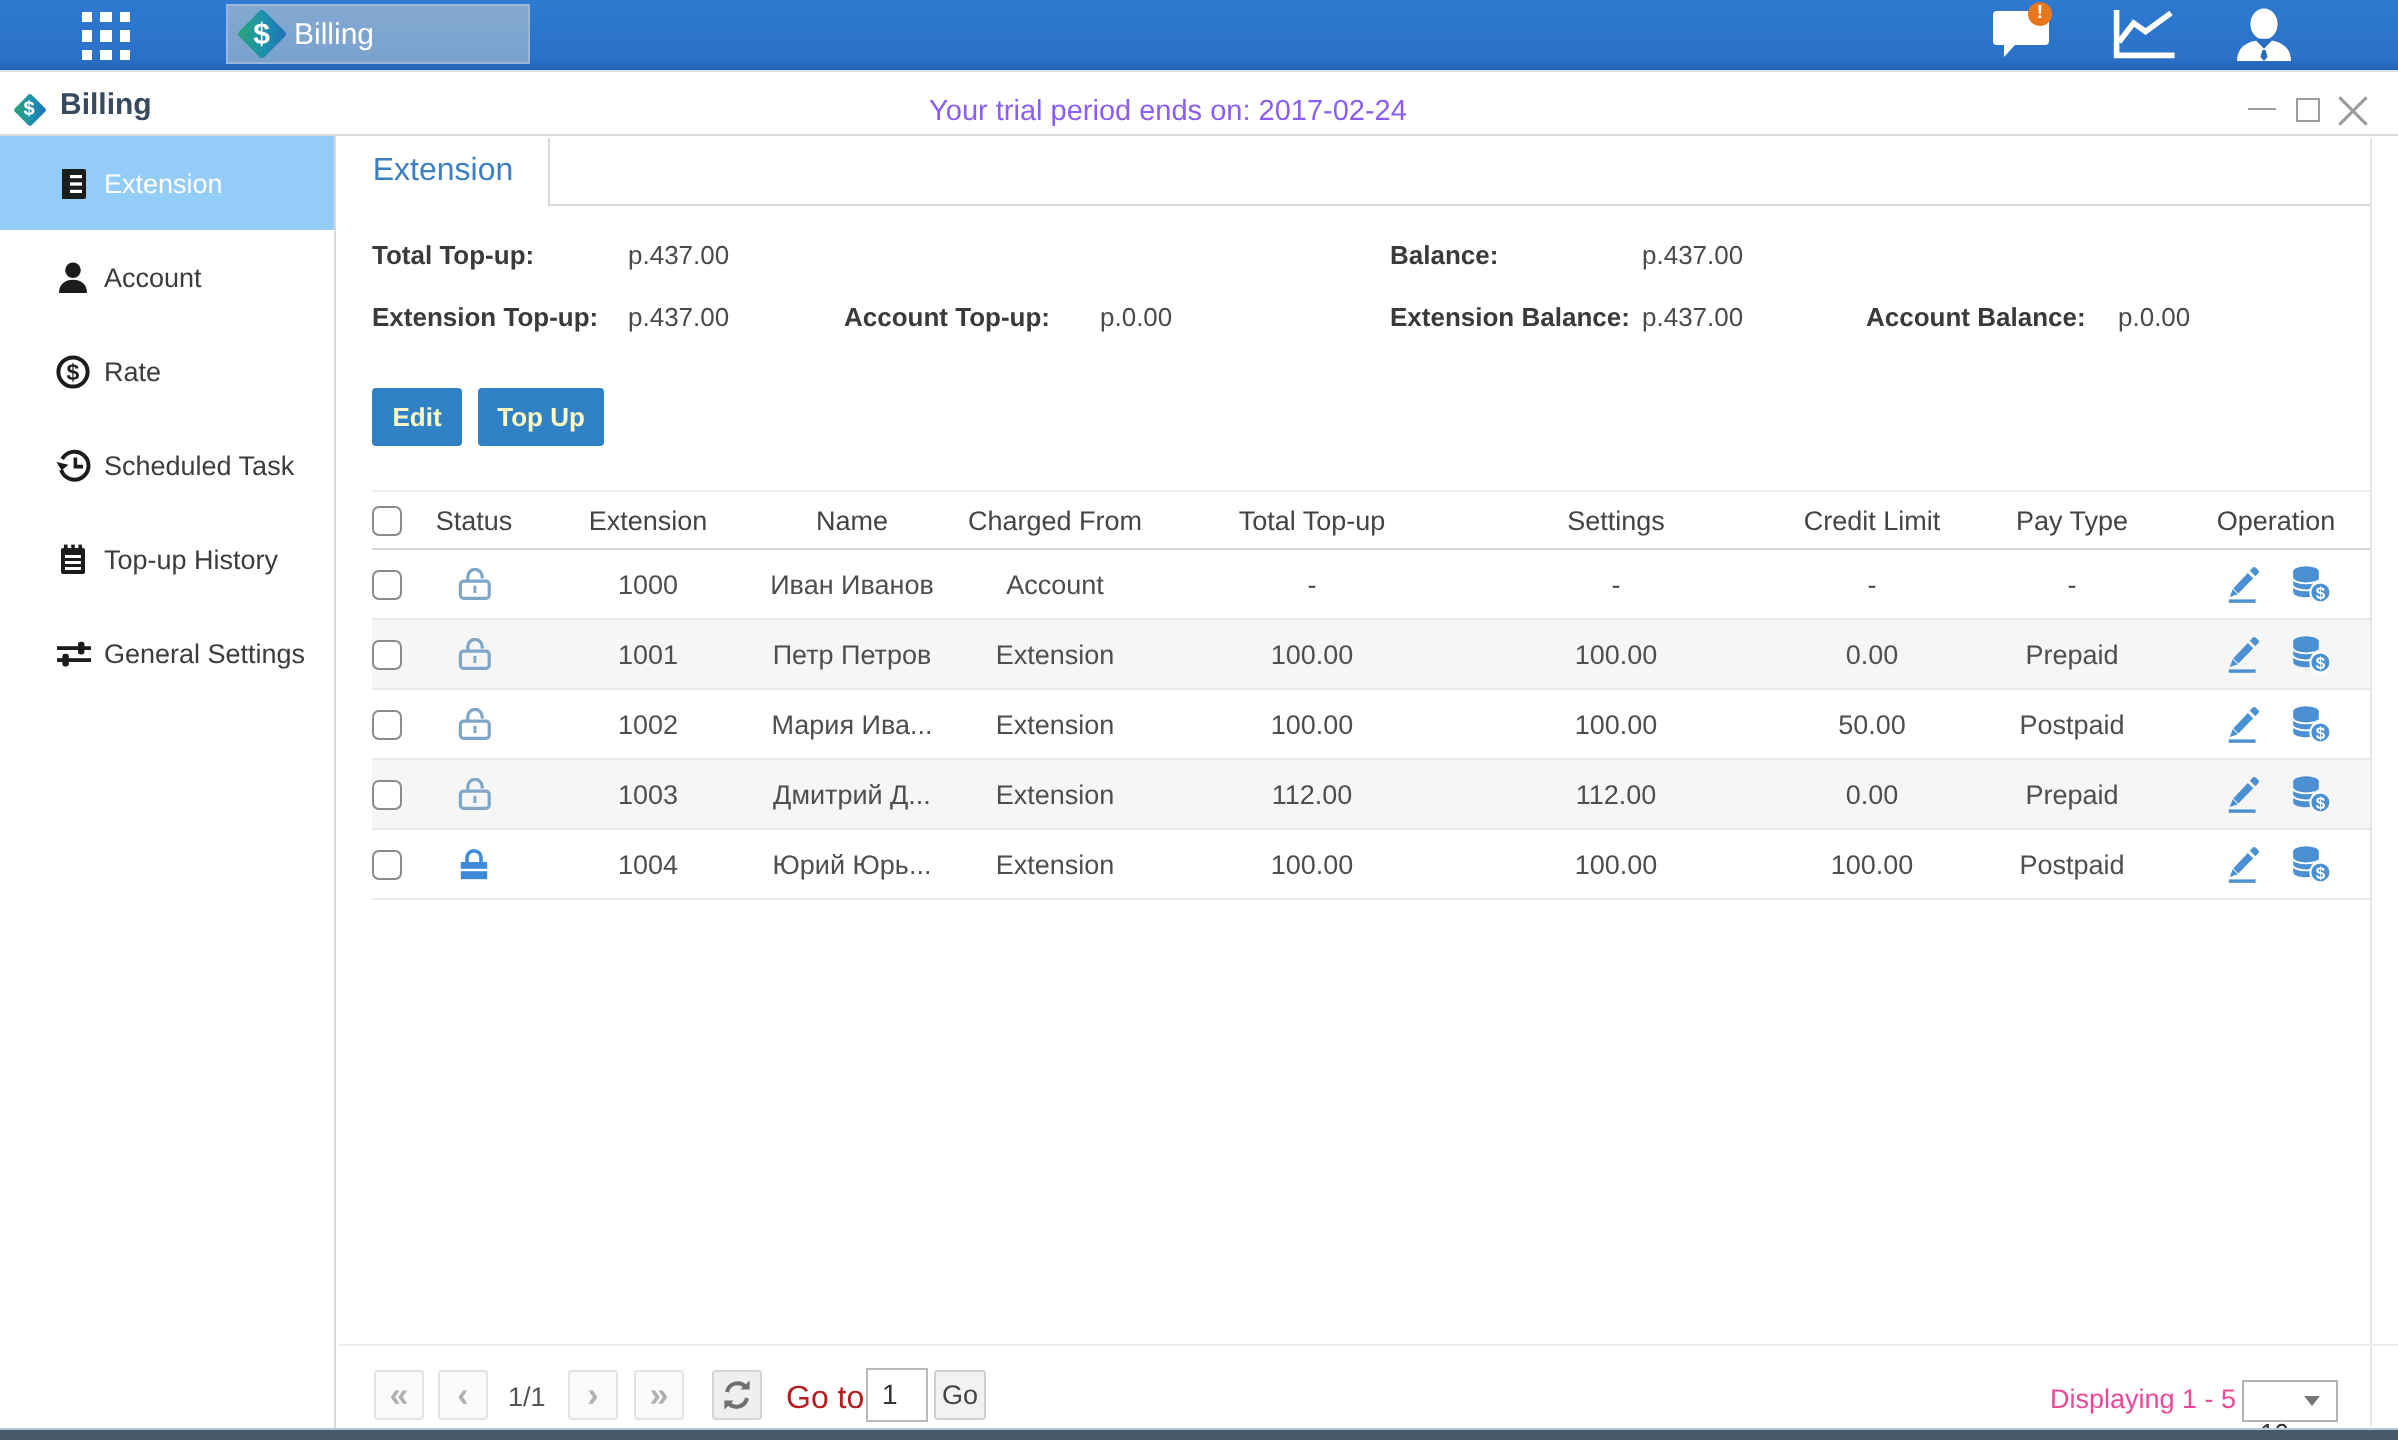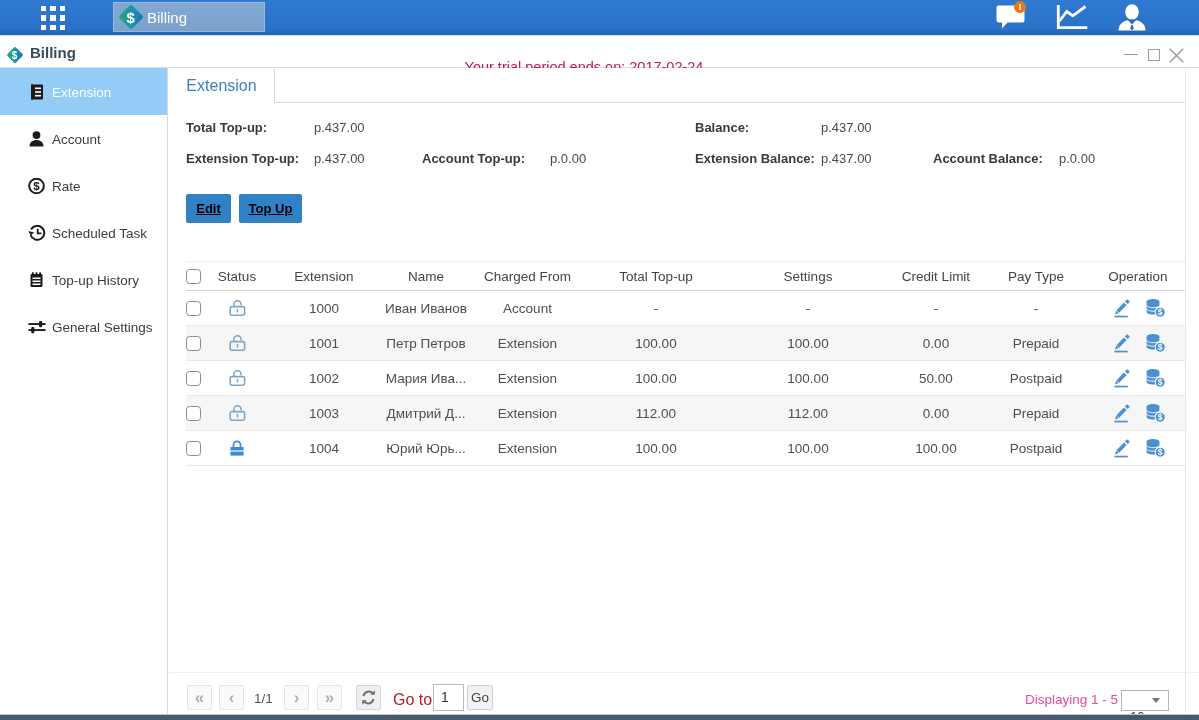--- a/index.html
+++ b/index.html
@@ -17,40 +17,40 @@
 .diamond span { transform:rotate(-45deg); color:#fff; font-weight:bold; }
 #taskitem .diamond { left:8px; top:5px; width:18px; height:18px; border-radius:2px; }
 #taskitem .diamond span { font-size:15px; }
 .topicon { position:absolute; top:0; }
 
 #titlebar { position:absolute; left:0; top:35px; width:1199px; height:33px; background:#fff;
   border-top:1px solid #d7e2ee; border-bottom:1px solid #dcdcdc; }
 #titlebar .diamond { left:9px; top:12.5px; width:12px; height:12px; border-radius:1.5px; }
 #titlebar .diamond span { font-size:10px; }
 #wtitle { position:absolute; left:30px; top:8px; font-size:15px; font-weight:bold; color:#374a5e; }
-#trial { position:absolute; left:0; width:1168px; top:23px; text-align:center; font-size:14.5px; color:#be185d; }
+#trial { position:absolute; left:0; width:1168px; top:12px; text-align:center; font-size:14.5px; color:#8b5cf6; }
 #wctl { position:absolute; right:14px; top:0; height:33px; }
 
 #sidebar { position:absolute; left:0; top:68px; width:168px; height:646px; background:#fff; border-right:1px solid #dadada; }
 .mitem { position:relative; height:47px; color:#3c3c3c; font-size:13.5px; }
 .mitem .lbl { position:absolute; left:52px; top:50%; transform:translateY(-50%); white-space:nowrap; }
 .mitem .ic { position:absolute; left:28px; top:50%; transform:translateY(-50%); width:17px; height:17px; }
 .mitem.sel { background:#92ccf7; color:#fff; }
 
 #content { position:absolute; left:169px; top:68px; width:1030px; height:646px; background:#fff; }
 #tabstrip { position:absolute; left:0; top:0; width:1030px; height:35px; }
 #tabline { position:absolute; left:106px; right:14px; top:34px; height:1px; background:#d9d9d9; }
 #activetab { position:absolute; left:0; top:1px; width:106px; height:34px; background:#fff;
   border-right:1px solid #d9d9d9; color:#3c80c4; font-size:16px; text-align:center; line-height:33px; }
 .lab { position:absolute; font-weight:bold; font-size:13px; color:#3a3a3a; white-space:nowrap; }
 .val { position:absolute; font-size:13px; color:#4a4a4a; white-space:nowrap; }
-.btn { position:absolute; top:126px; height:29px; background:#3181c7; color:#000000; font-size:13px;
-  border-radius:2px; text-align:center; line-height:29px; font-weight:bold;text-decoration:underline; }
-
-#tbl { position:absolute; left:17px; top:177px; width:999px;margin-top:16px; }
+.btn { position:absolute; top:126px; height:29px; background:#3181c7; color:#fef9c3; font-size:13px;
+  border-radius:2px; text-align:center; line-height:29px; font-weight:bold; }
+
+#tbl { position:absolute; left:17px; top:177px; width:999px; }
 #tbl table { border-collapse:collapse; width:999px; table-layout:fixed; }
 #tbl th { font-weight:normal; color:#444; font-size:13.5px; height:29px; border-top:1px solid #ededed; border-bottom:1px solid #d5d5d5; text-align:center; }
 #tbl td { height:35px; font-size:13.5px; color:#4e4e4e; text-align:center; border-bottom:1px solid #e9e9e9; }
 #tbl tr.alt td { background:#f6f6f6; }
 .cb { display:inline-block; width:15px; height:15px; border:1.3px solid #8b8b8b; border-radius:3.5px; background:#fff; vertical-align:middle; }
 
 #pager { position:absolute; left:0; top:604px; width:1030px; height:42px; border-top:1px solid #efefef; }
 .pbtn { position:absolute; top:12px; width:25px; height:25px; background:#fafafa; border:1px solid #e4e4e4; border-radius:2px;
   color:#b0b0b0; font-size:17px; font-weight:bold; text-align:center; line-height:23px; }
 #goinput { position:absolute; left:264px; top:11px; width:31px; height:27px; border:1px solid #b9b9b9; font-size:14px; color:#333; text-align:left; padding-left:7px; line-height:25px; background:#fff; }

